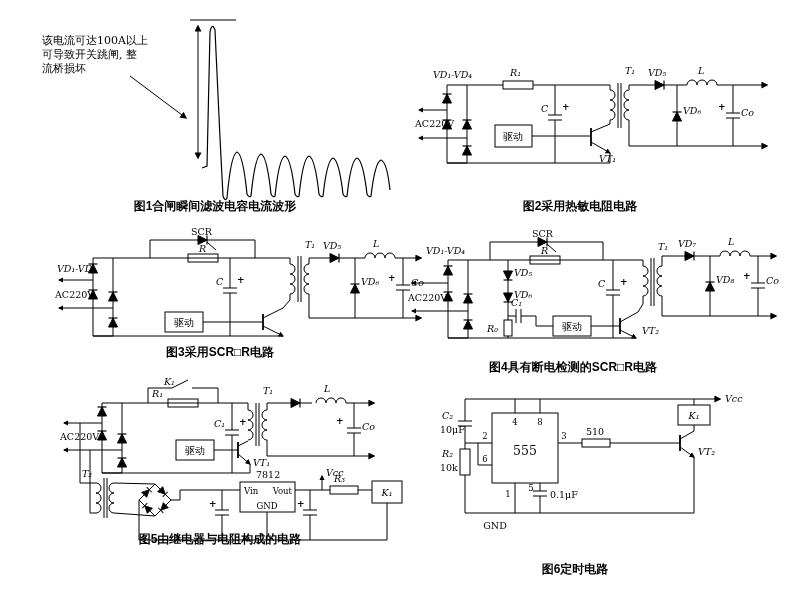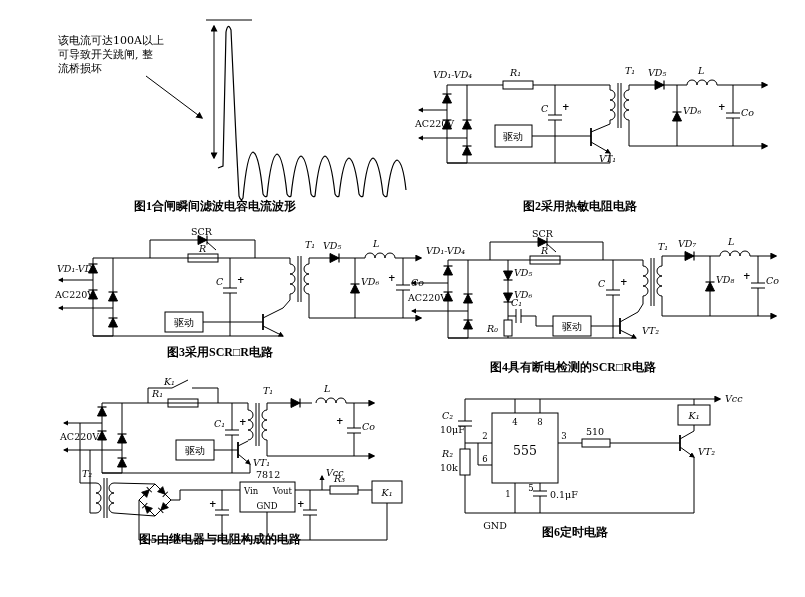--- a/index.html
+++ b/index.html
@@ -1,20 +1,20 @@
 <!DOCTYPE html>
 <html><head>
 <meta charset="utf-8">
 <style>
   html,body{margin:0;padding:0}
   body{width:805px;height:597px;background:#ffffff;position:relative;overflow:hidden;
        font-family:"DejaVu Serif","Liberation Serif",serif;color:#000}
   .fig{position:absolute}
   .caption{position:absolute;text-align:center;font-size:12px;font-weight:bold;color:#000;
-           font-family:Liberation Serif, serif}
+           font-family:Liberation Sans, sans-serif}
   svg{overflow:visible;display:block}
   svg line,svg path,svg polyline,svg rect{stroke:#000;stroke-width:1;fill:none}
   svg text{stroke:none;fill:#000;font-family:"DejaVu Serif","Liberation Serif",serif}
   .ti{font-size:9.5px;font-style:italic}
   .tp{font-size:9.5px}
   .tc{font-size:10px}
   .t11{font-size:11px}
   .t12{font-size:12.5px}
   .pin{font-size:8.5px}
   .plus{font-size:9px;font-weight:bold}
@@ -31,21 +31,21 @@
     <marker id="arr2" viewBox="0 0 10 10" refX="8" refY="5" markerWidth="5.5" markerHeight="5.5" orient="auto">
       <path d="M0,0L10,5L0,10z" style="fill:#000;stroke:none"></path>
     </marker>
     <g id="dio">
       <polygon points="-5,-4.5 -5,4.5 4,0" style="fill:#000;stroke:#000;stroke-width:1"></polygon>
       <line x1="4" y1="-4.5" x2="4" y2="4.5" style="stroke:#000;stroke-width:1.2"></line>
     </g>
   </defs>
 </svg>
 
-<div class="fig" style="left:46px;top:8px;width:370px;height:190px">
+<div class="fig" style="left:30px;top:8px;width:370px;height:190px">
   <svg width="370" height="195">
     <g>
       <text x="12" y="36" class="t11">该电流可达100A以上</text>
       <text x="12" y="50" class="t11">可导致开关跳闸, 整</text>
       <text x="12" y="64" class="t11">流桥损坏</text>
       <line x1="100" y1="68" x2="156" y2="110" marker-end="url(#arr)"></line>
     </g>
     <g>
       <line x1="160" y1="12" x2="206" y2="12"></line>
       <line x1="168" y1="18" x2="168" y2="150" marker-start="url(#arr)" marker-end="url(#arr)"></line>
@@ -530,13 +530,13 @@
       <line x1="240" y1="62" x2="254" y2="72" marker-end="url(#arr2)"></line>
       <line x1="254" y1="72" x2="254" y2="128"></line>
       <text x="258" y="70" class="ti">VT₂</text>
     </g>
     <g>
       <line x1="25" y1="128" x2="254" y2="128"></line>
       <text x="55" y="144" class="tp" text-anchor="middle">GND</text>
     </g>
   </svg>
 </div>
-<div class="caption" style="left:440px;top:524px;width:270px">图6定时电路</div>
+<div class="caption" style="left:440px;top:561px;width:270px">图6定时电路</div>
 
 </body></html>

